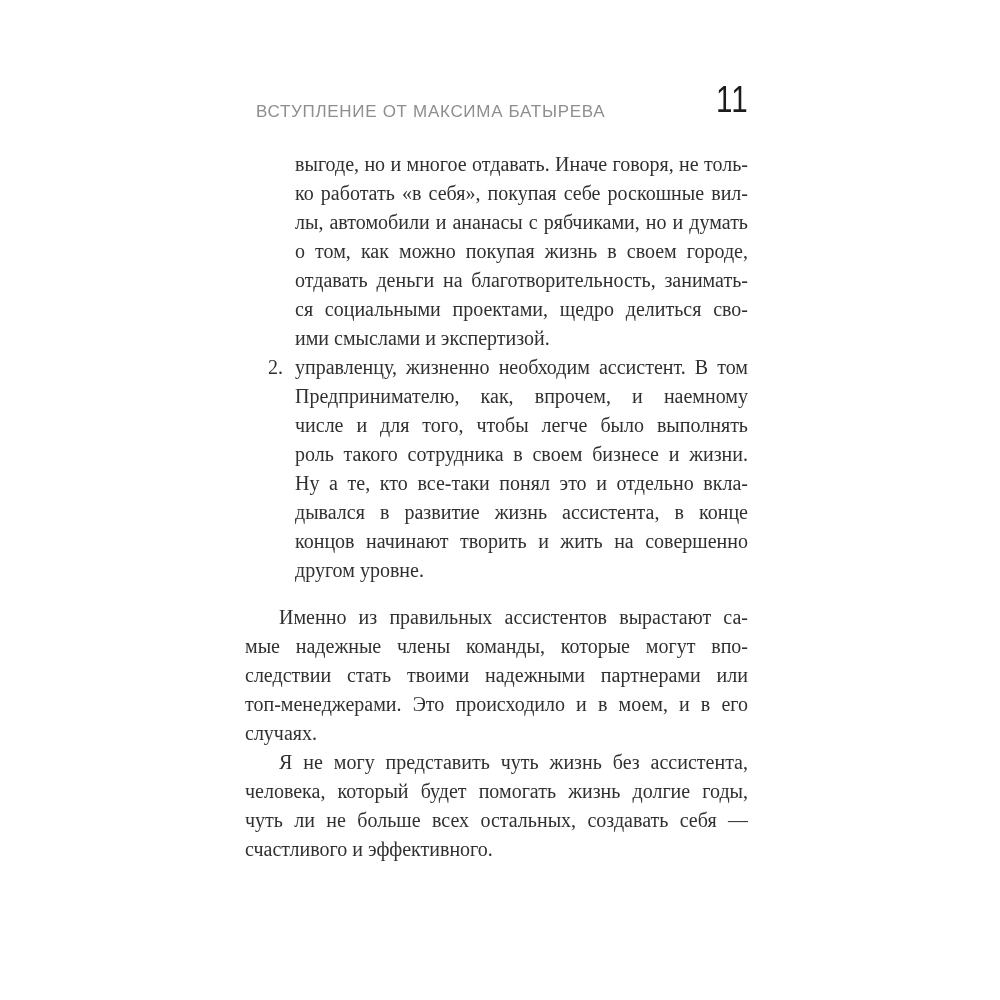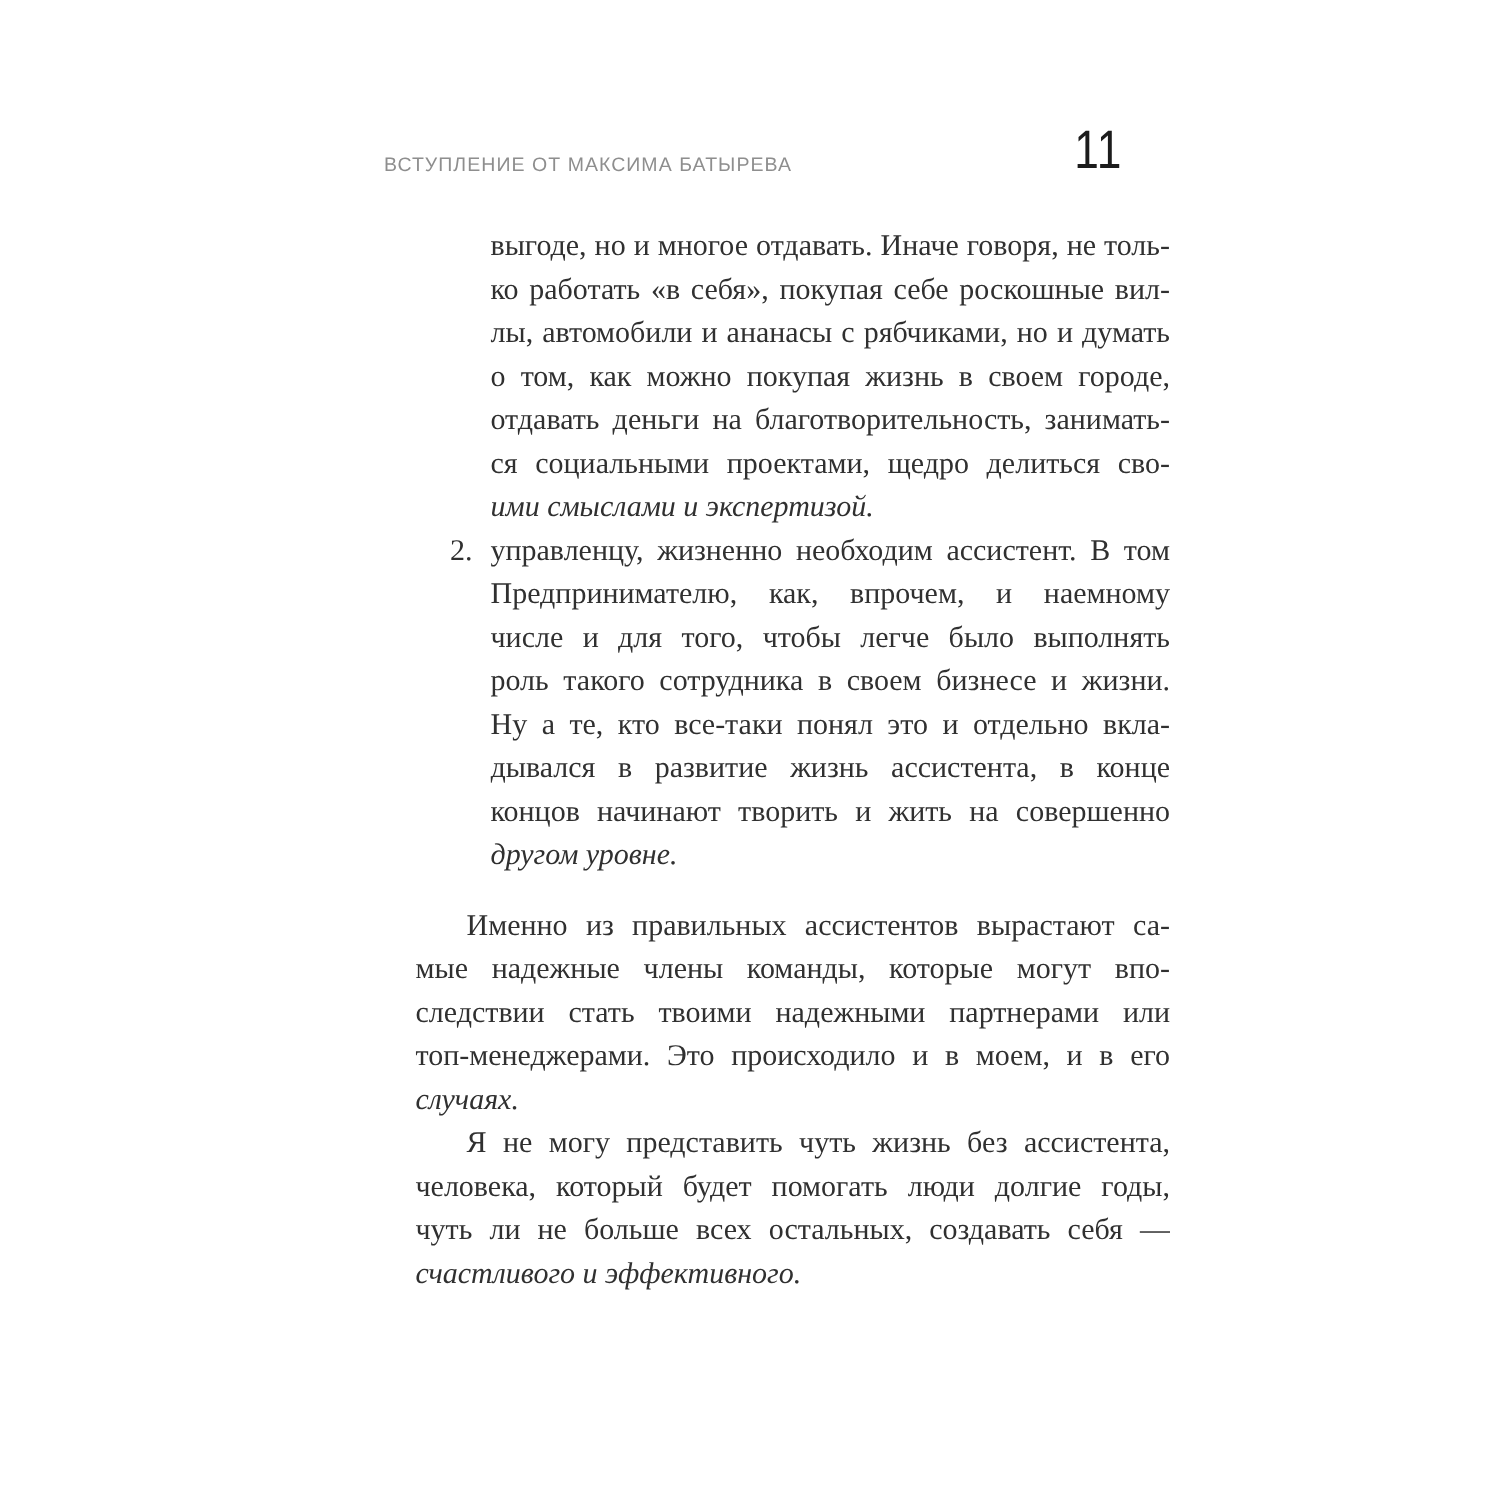--- a/index.html
+++ b/index.html
@@ -12,21 +12,21 @@
   .page {
     position: relative;
     width: 1000px; height: 1000px;
     background: #ffffff;
     color: #303030;
   }
   .running-title {
     position: absolute;
     left: 256px; top: 102px;
     font-family: "Liberation Sans", sans-serif;
-    font-size: 13px;
+    font-size: 17px;
     letter-spacing: 0.7px;
     color: #8e8e8e;
     white-space: nowrap;
   }
   .page-number {
     position: absolute;
     right: 252px; top: 79px;
     font-family: "Liberation Sans", sans-serif;
     font-size: 36px;
     font-weight: 300;
@@ -35,42 +35,40 @@
     transform-origin: 100% 50%;
     letter-spacing: 1px;
   }
   main.page-body {
     position: absolute;
     left: 245px; top: 150px;
     width: 503px;
     font-size: 20px;
     line-height: 29px;
     color: #303030;
-    margin-left: 32px;
   }
   .block { position: relative; }
   .block.list-continuation,
   .block.list-item { padding-left: 50px; }
   .block.gap { margin-top: 18px; }
   .marker {
     position: absolute;
     left: 23px; top: 0;
     line-height: 29px;
   }
   .line {
     height: 29px;
     overflow: hidden;
     text-align: justify;
     text-align-last: justify;
     white-space: nowrap;
   }
   .line.last {
     text-align: right;
     text-align-last: left;
-    font-style: italic;
   }
   .line.first { padding-left: 34px; }
 </style>
 </head>
 <body>
 
 <div class="page">
   <span class="running-title">ВСТУПЛЕНИЕ ОТ МАКСИМА БАТЫРЕВА</span>
   <span class="page-number">11</span>
   <main class="page-body">
@@ -96,18 +94,18 @@
       </div>
       <div class="block paragraph gap">
         <div class="line first">Именно из правильных ассистентов вырастают са-</div>
         <div class="line">мые надежные члены команды, которые могут впо-</div>
         <div class="line">следствии стать твоими надежными партнерами или</div>
         <div class="line">топ-менеджерами. Это происходило и в моем, и в его</div>
         <div class="line last">случаях.</div>
       </div>
       <div class="block paragraph">
         <div class="line first">Я не могу представить чуть жизнь без ассистента,</div>
-        <div class="line">человека, который будет помогать люди долгие годы,</div>
+        <div class="line">человека, который будет помогать жизнь долгие годы,</div>
         <div class="line">чуть ли не больше всех остальных, создавать себя —</div>
         <div class="line last">счастливого и эффективного.</div>
       </div>
     </main>
 </div>
 
 </body></html>

